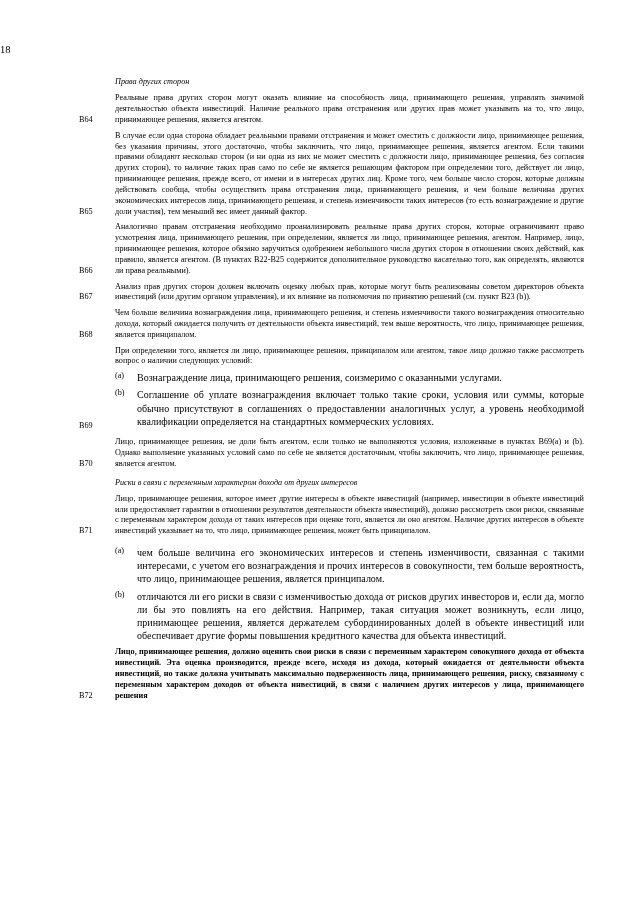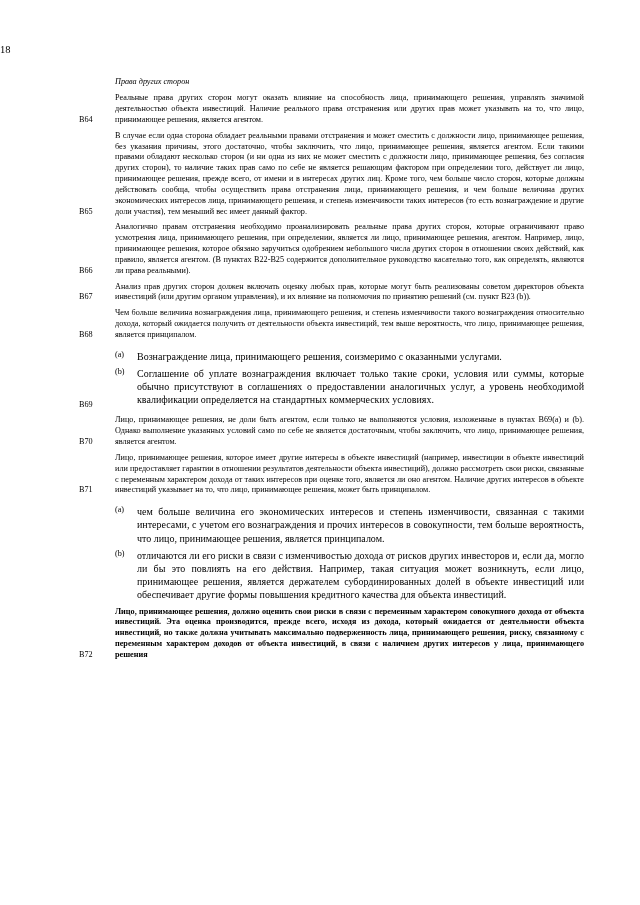--- a/index.html
+++ b/index.html
@@ -128,38 +128,42 @@
 
 
     <div class="para">
       <div class="para-label">B68</div>
       <div class="para-body">Чем больше величина вознаграждения лица, принимающего решения, и степень изменчивости такого вознаграждения относительно дохода, который ожидается получить от деятельности объекта инвестиций, тем выше вероятность, что лицо, принимающее решения, является принципалом.</div>
     </div>
 
     <div class="para">
       <div class="para-label">B69</div>
       <div class="para-body">
+        <span>При определении того, является ли лицо, принимающее решения, принципалом или агентом, такое лицо должно также рассмотреть вопрос о наличии следующих условий:</span>
         <div class="sub-list">
           <div class="sub-item">
             <div class="sub-marker">(a)</div>
             <div class="sub-text">Вознаграждение лица, принимающего решения, соизмеримо с оказанными услугами.</div>
           </div>
           <div class="sub-item">
             <div class="sub-marker">(b)</div>
             <div class="sub-text">Соглашение об уплате вознаграждения включает только такие сроки, условия или суммы, которые обычно присутствуют в соглашениях о предоставлении аналогичных услуг, а уровень необходимой квалификации определяется на стандартных коммерческих условиях.</div>
           </div>
         </div>
       </div>
     </div>
 
     <div class="para">
       <div class="para-label">B70</div>
       <div class="para-body">Лицо, принимающее решения, не доли быть агентом, если только не выполняются условия, изложенные в пунктах В69(a) и (b). Однако выполнение указанных условий само по себе не является достаточным, чтобы заключить, что лицо, принимающее решения, является агентом.</div>
     </div>
 
+    <div class="heading-indent heading-block">
+      <div class="section-heading">Риски в связи с переменным характером дохода от других интересов</div>
+    </div>
 
     <div class="para">
       <div class="para-label">B71</div>
       <div class="para-body">Лицо, принимающее решения, которое имеет другие интересы в объекте инвестиций (например, инвестиции в объекте инвестиций или предоставляет гарантии в отношении результатов деятельности объекта инвестиций), должно рассмотреть свои риски, связанные с переменным характером дохода от таких интересов при оценке того, является ли оно агентом. Наличие других интересов в объекте инвестиций указывает на то, что лицо, принимающее решения, может быть принципалом.</div>
     </div>
 
     <div class="para">
       <div class="para-label">B72</div>
       <div class="para-body">
         <div class="sub-list">

